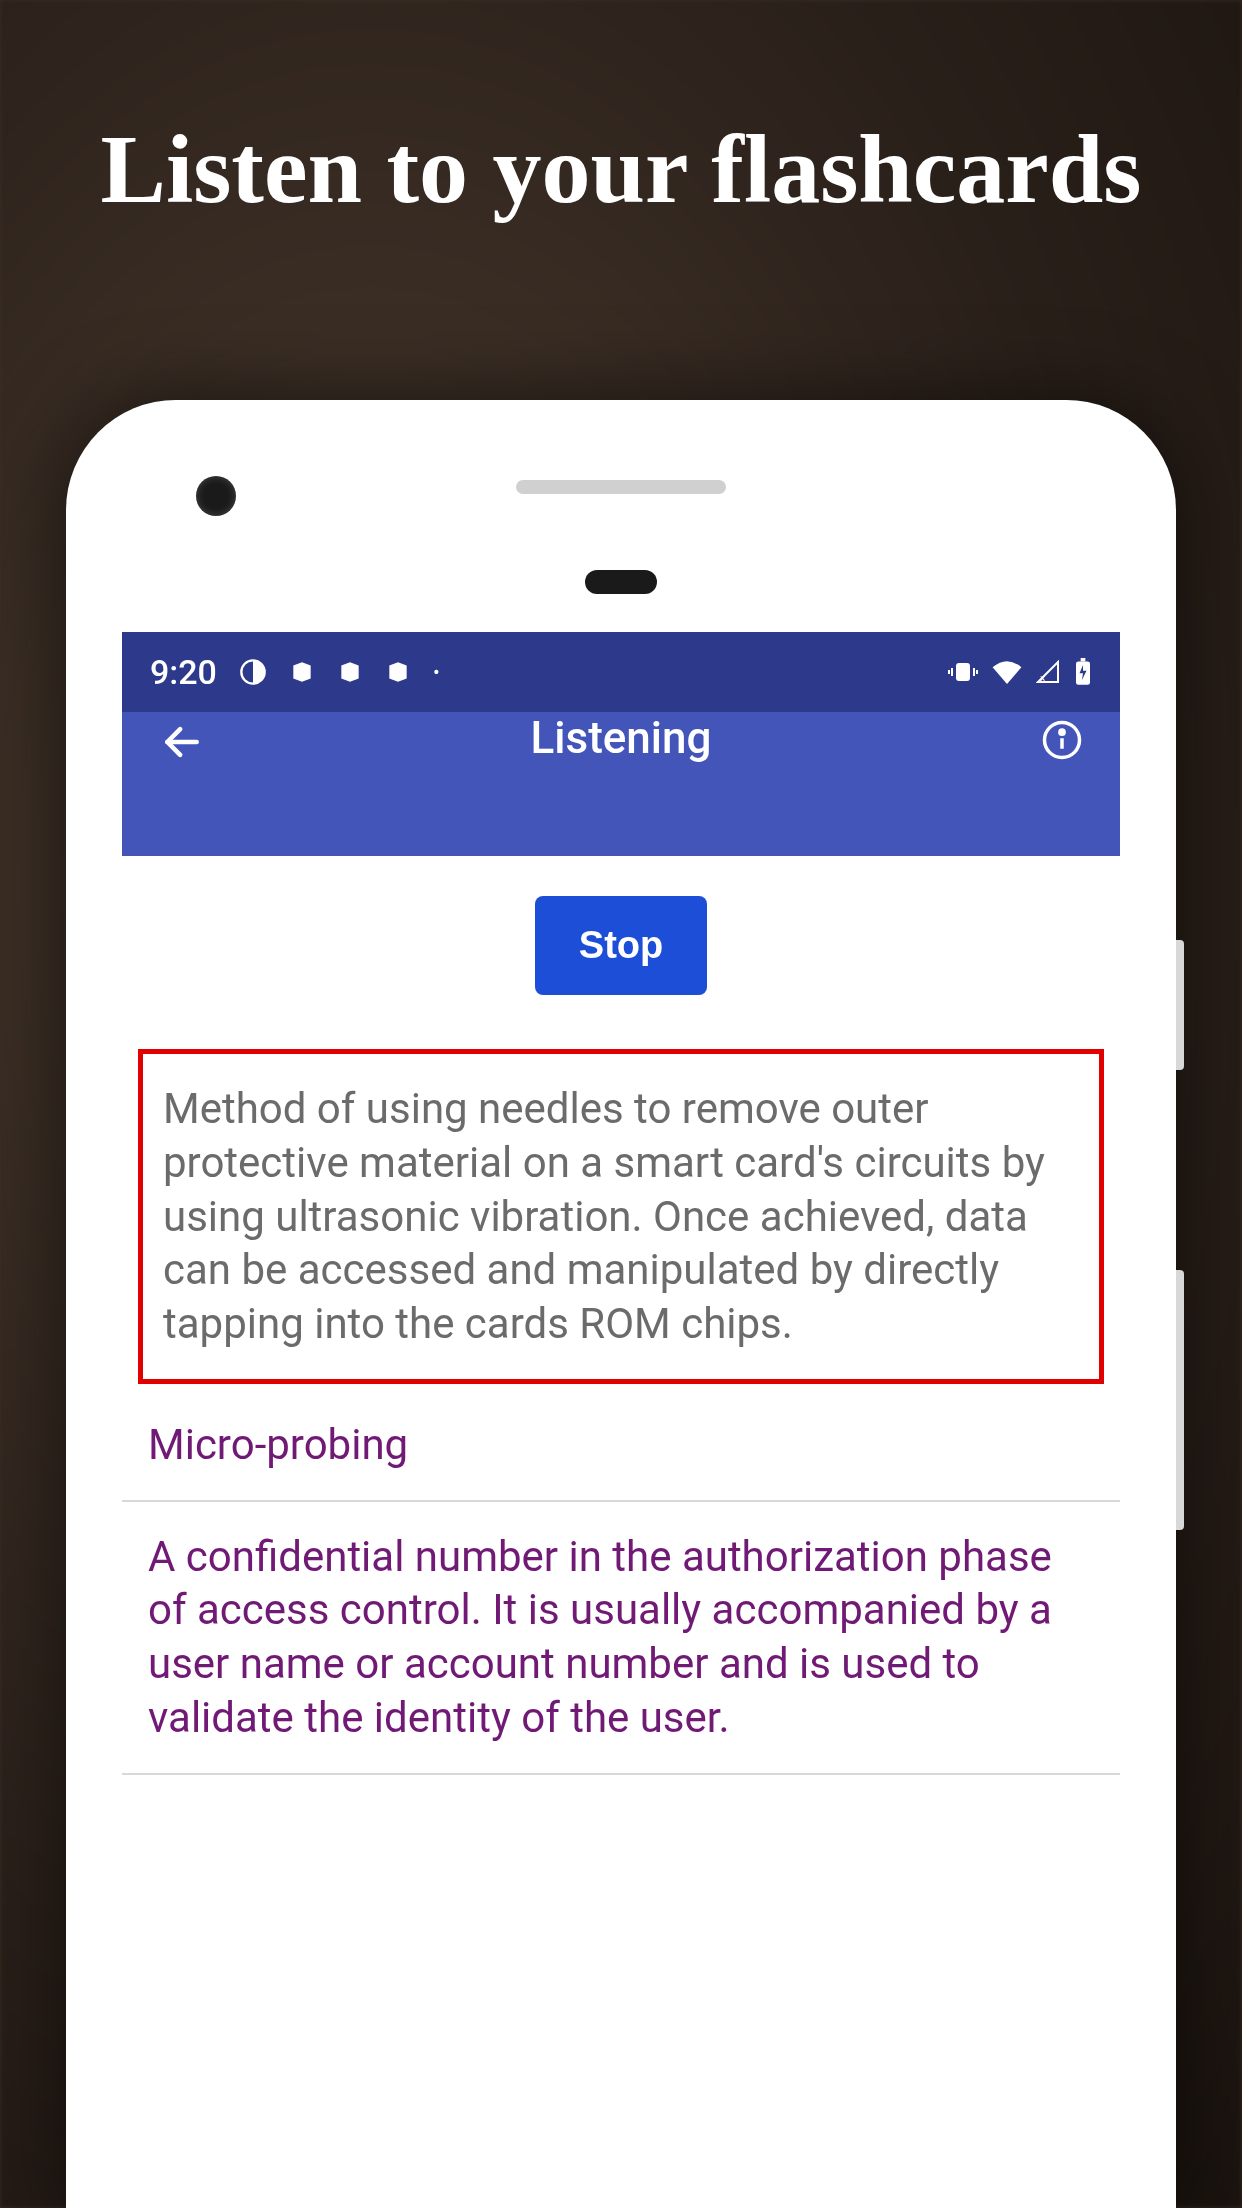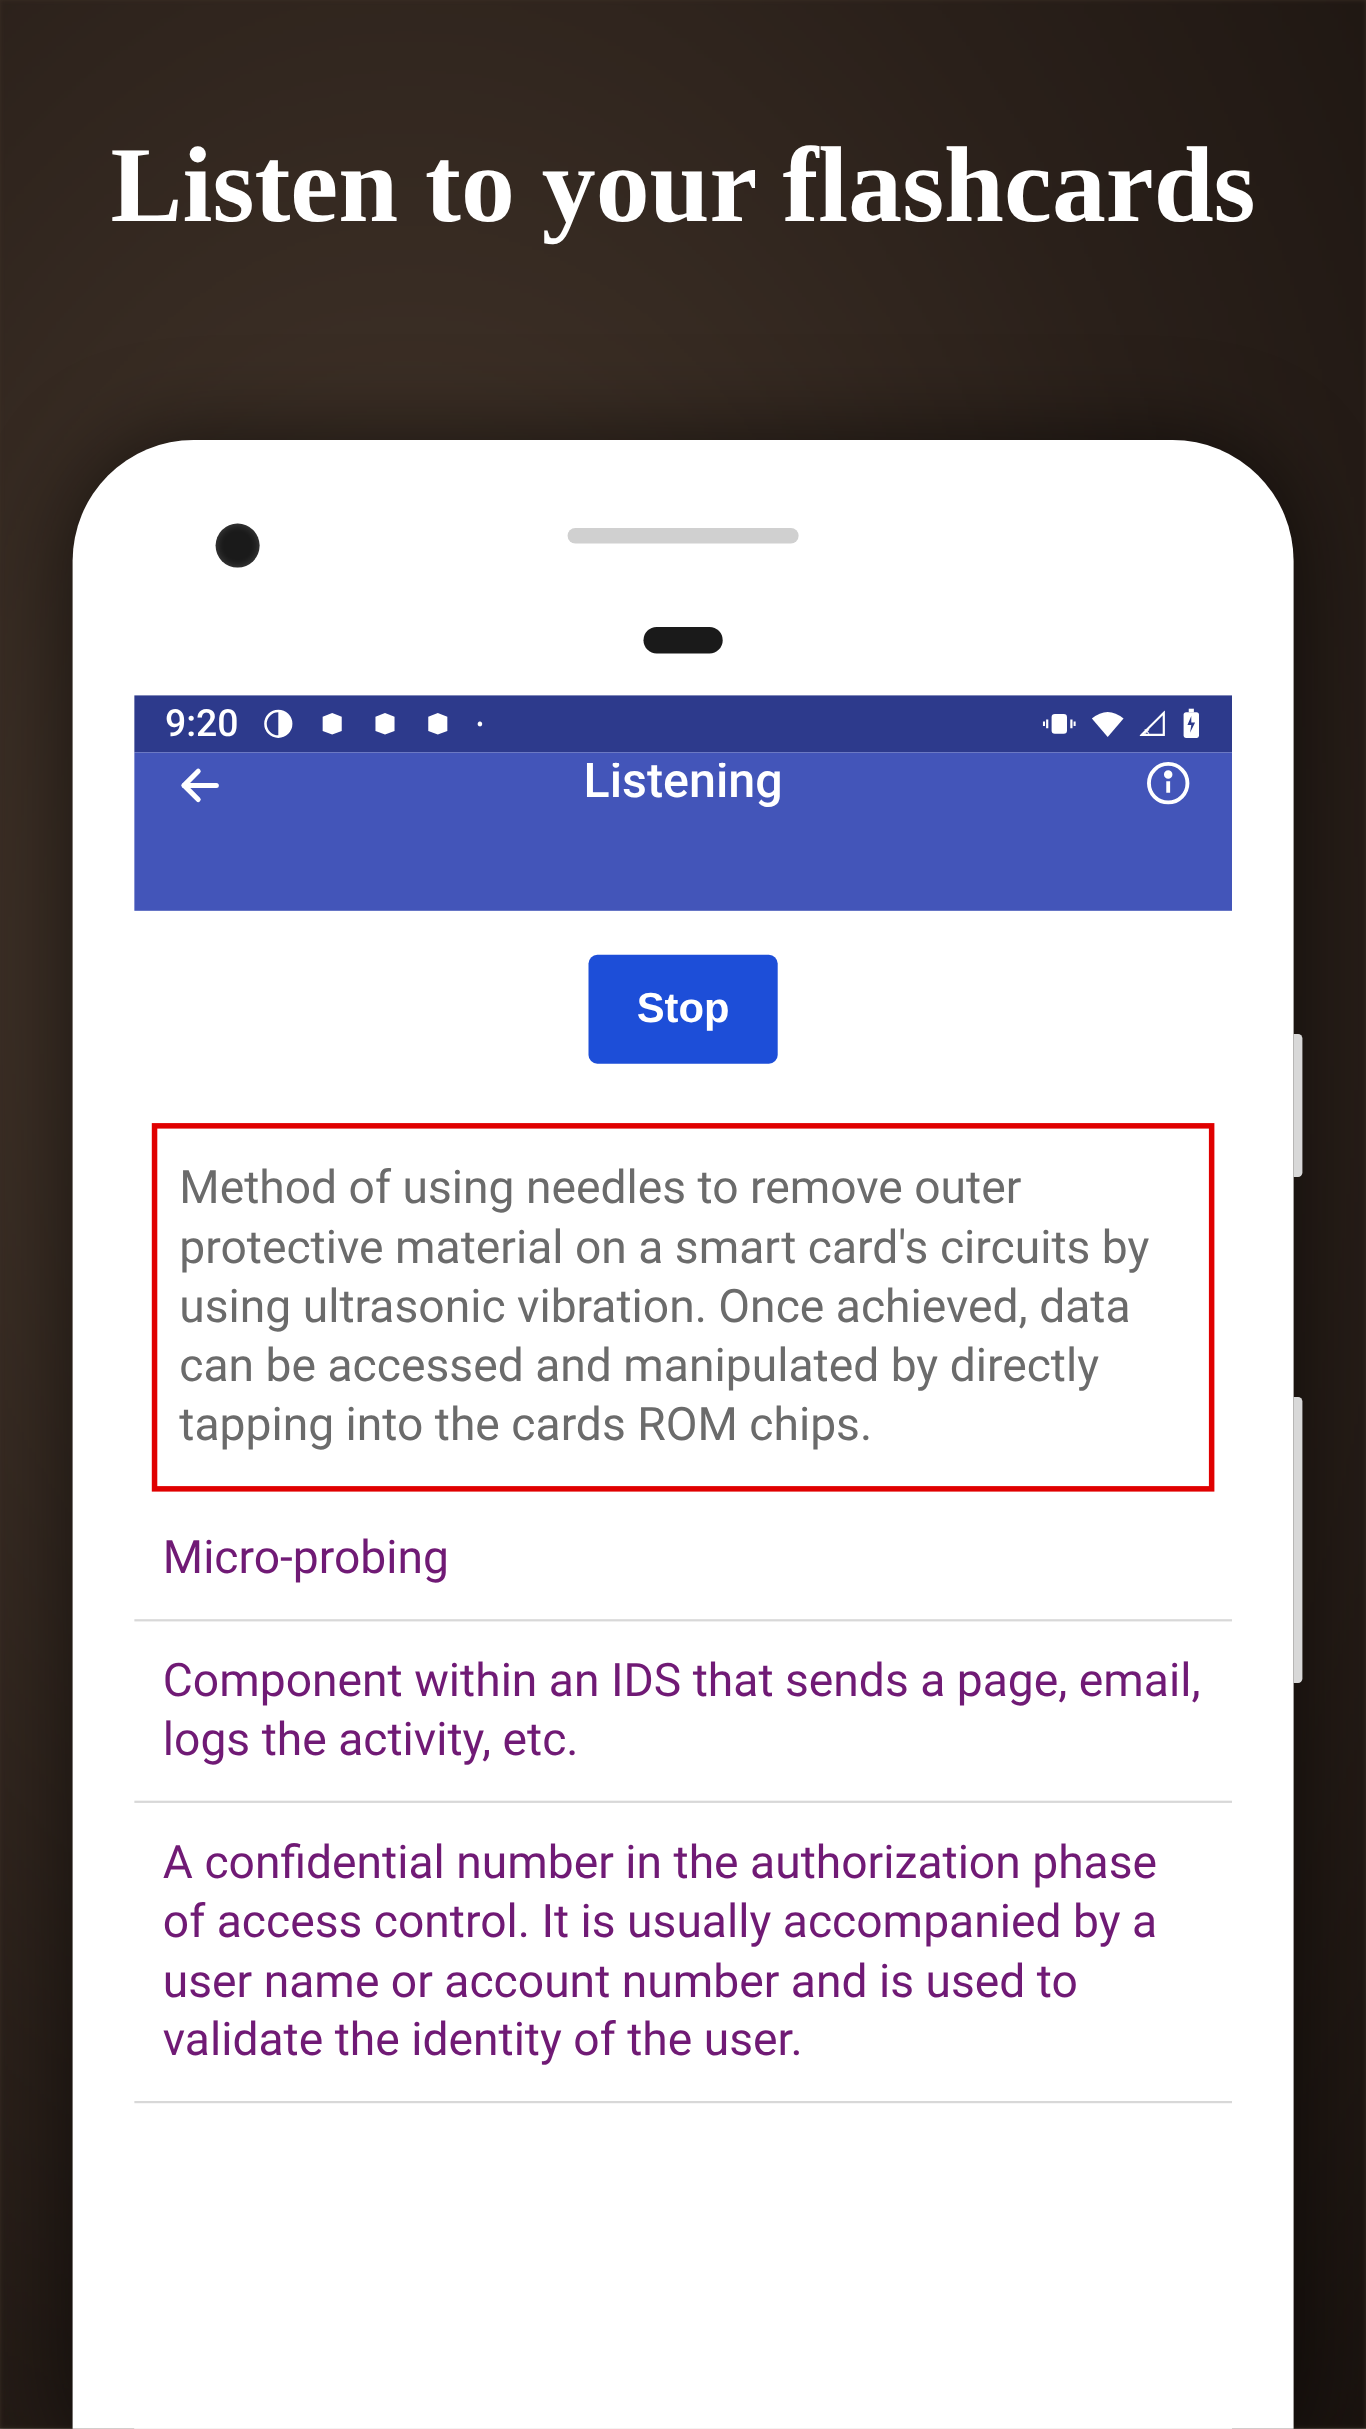--- a/index.html
+++ b/index.html
@@ -107,21 +107,21 @@
   position: absolute;
   top: 232px;
   left: 56px;
   right: 56px;
   bottom: 0;
   background: #ffffff;
   overflow: hidden;
 }
 
 .status-bar {
-  height: 52px;
+  height: 80px;
   background: #2d3a8c;
   display: flex;
   align-items: center;
   padding: 0 28px;
   color: #ffffff;
   font-size: 30px;
   justify-content: space-between;
 }
 
 .status-left {
@@ -319,17 +319,16 @@
 
     <div class="stop-section">
       <button class="stop-btn">Stop</button>
     </div>
 
     <div class="highlighted-card">
       <div class="card-text">Method of using needles to remove outer protective material on a smart card's circuits by using ultrasonic vibration. Once achieved, data can be accessed and manipulated by directly tapping into the cards ROM chips.</div>
     </div>
 
     <div class="list-item first-after-highlight">Micro-probing</div>
-    <div class="list-item">Component within an IDS that sends a page, email, logs the activity, etc.</div>
     <div class="list-item">A confidential number in the authorization phase of access control. It is usually accompanied by a user name or account number and is used to validate the identity of the user.</div>
 
   </div>
 </div>
 
 </body></html>

